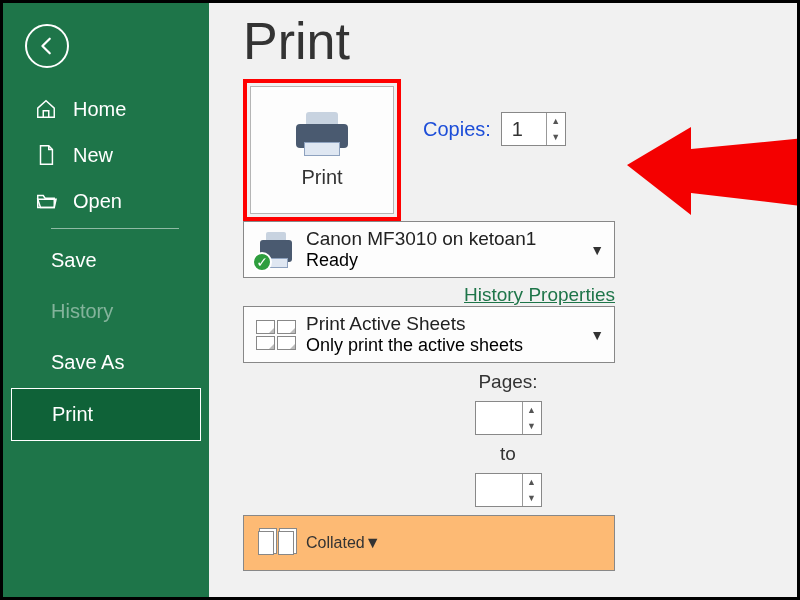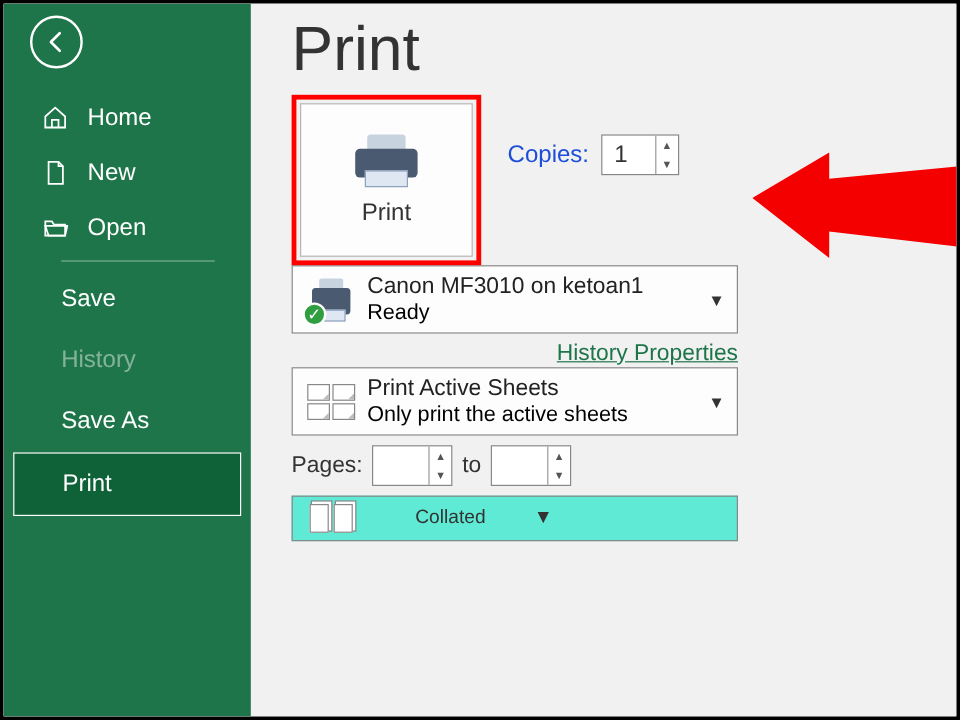--- a/index.html
+++ b/index.html
@@ -18,21 +18,21 @@
     height: 100%;
     background: #f1f1f1;
   }
   
   .sidebar {
     width: 206px;
     background: #1e7549;
     color: #fff;
     display: flex;
     flex-direction: column;
-    padding-top: 4px;
+    padding-top: 15px;
     flex-shrink: 0;
   }
   .back-btn {
     width: 44px; height: 44px;
     border-radius: 50%;
     border: 2px solid #fff;
     margin: 6px 0 18px 22px;
     display:flex; align-items:center; justify-content:center;
     cursor:pointer;
   }
@@ -123,24 +123,24 @@
   .combo .line2 { font-size:18px; color:#000000; }
   .combo .caret { font-size:14px; color:#333; margin-left:6px; }
   .printer-ico .body{position:absolute;left:6px;right:6px;top:10px;bottom:8px;background:#4a5a70;border-radius:3px;}
   .printer-ico .top{position:absolute;left:12px;right:12px;top:2px;height:10px;background:#c8d3e0;border-radius:2px 2px 0 0;}
   .printer-ico .tray{position:absolute;left:10px;right:10px;bottom:2px;height:10px;background:#dfe7f2;border:1px solid #8ea2bf;}
   .printer-ico .check{position:absolute;left:-2px;bottom:-2px;width:20px;height:20px;border-radius:50%;background:#2e9e3e;color:#fff;font-size:14px;display:flex;align-items:center;justify-content:center;border:2px solid #fff;}
   .props-link { color:#1e7549; text-decoration:underline; font-size:19px; cursor:pointer; text-align:right; width:372px; margin-top:6px; }
   .sheets-ico { display:grid; grid-template-columns:1fr 1fr; grid-template-rows:1fr 1fr; width:40px; height:30px; gap:2px;}
   .sheets-ico div{ border:1px solid #888; background:#fff; position:relative;}
   .sheets-ico div::before{content:"";position:absolute;right:0;bottom:0;border-left:5px solid transparent;border-bottom:5px solid #bbb;}
-  .pages-row { display:flex; align-items:center; margin-top:8px; gap:8px;}
+  .pages-row { display:flex; align-items:center; margin-top:8px; gap:8px;flex-direction:column;}
   .pages-label { font-size:19px; }
   .spin.sm .val{ min-width:46px; }
-  .last-combo { margin-top:8px; border:1px solid #888; background:#5eead4; width:372px; padding:6px 10px; display:flex; align-items:center; cursor:pointer; height:38px; overflow:hidden;gap:40px;}
+  .last-combo { margin-top:8px; border:1px solid #888; background:#fdba74; width:372px; padding:6px 10px; display:flex; align-items:center; cursor:pointer; height:56px; overflow:hidden;}
   .collate-ico { width:44px; height:40px; display:flex; gap:4px; align-items:center; justify-content:center; flex-shrink:0; margin-right:8px;}
   .collate-ico .stack{ width:16px; height:24px; border:1px solid #888; background:#fff; box-shadow:2px -2px 0 #fff, 2px -2px 0 1px #888;}
   
   .red-arrow {
     position:absolute;
     left: 418px; top: 112px;
     width: 220px; height: 120px;
   }
 </style>
 </head>

